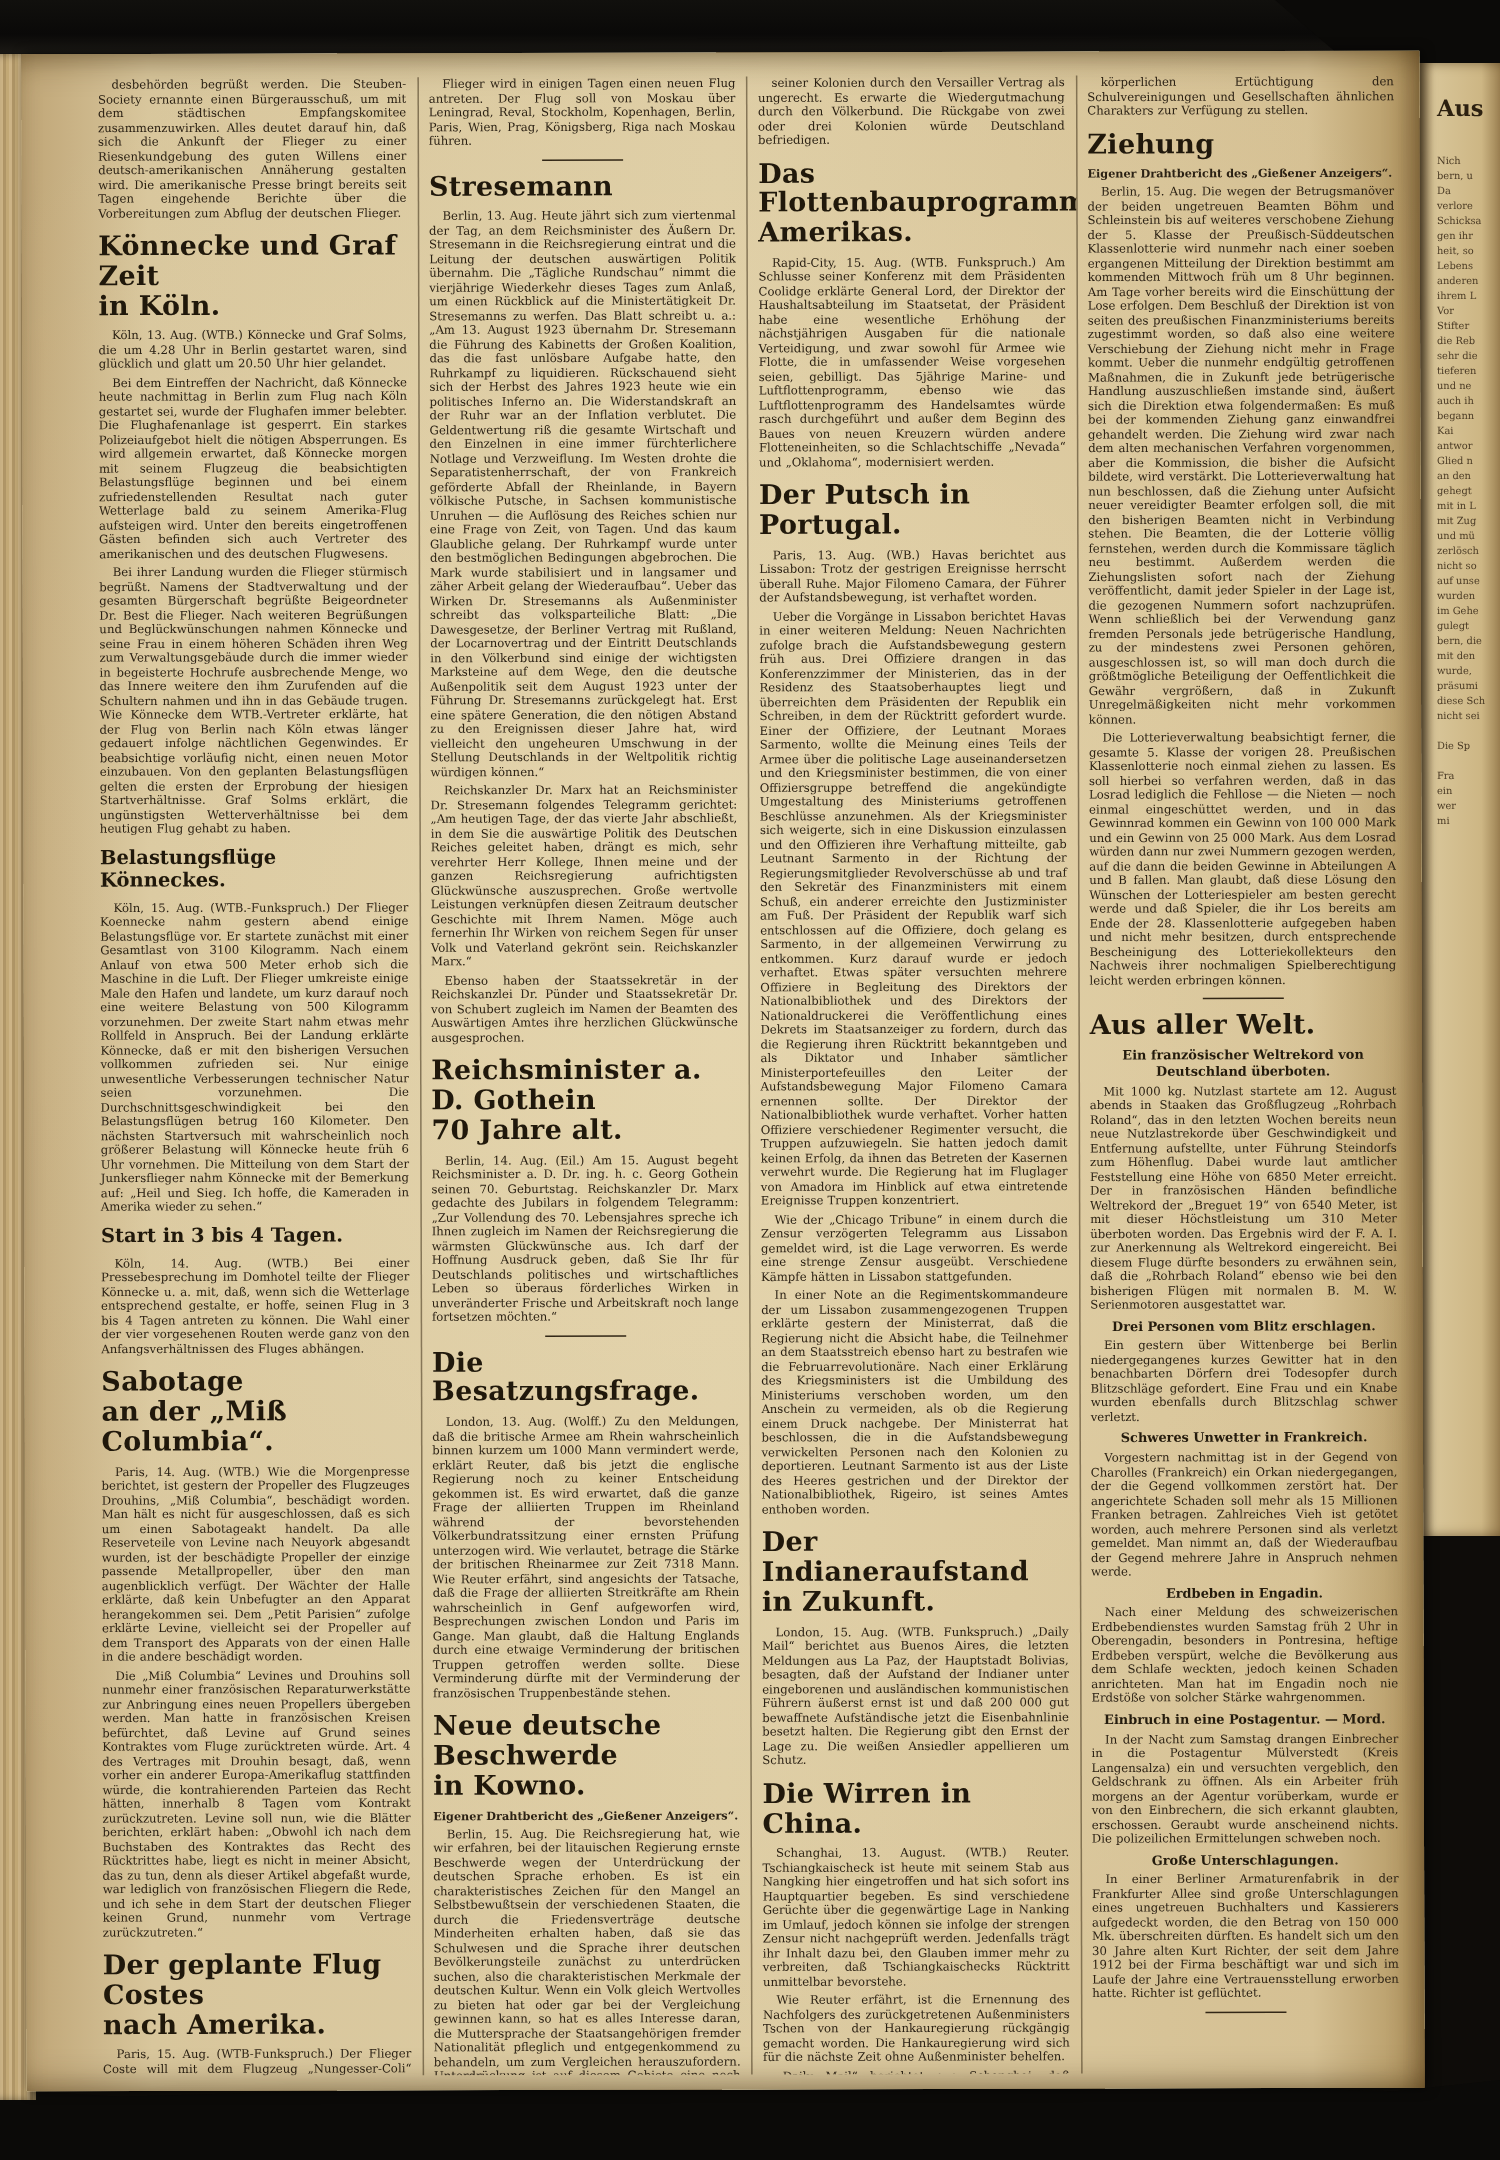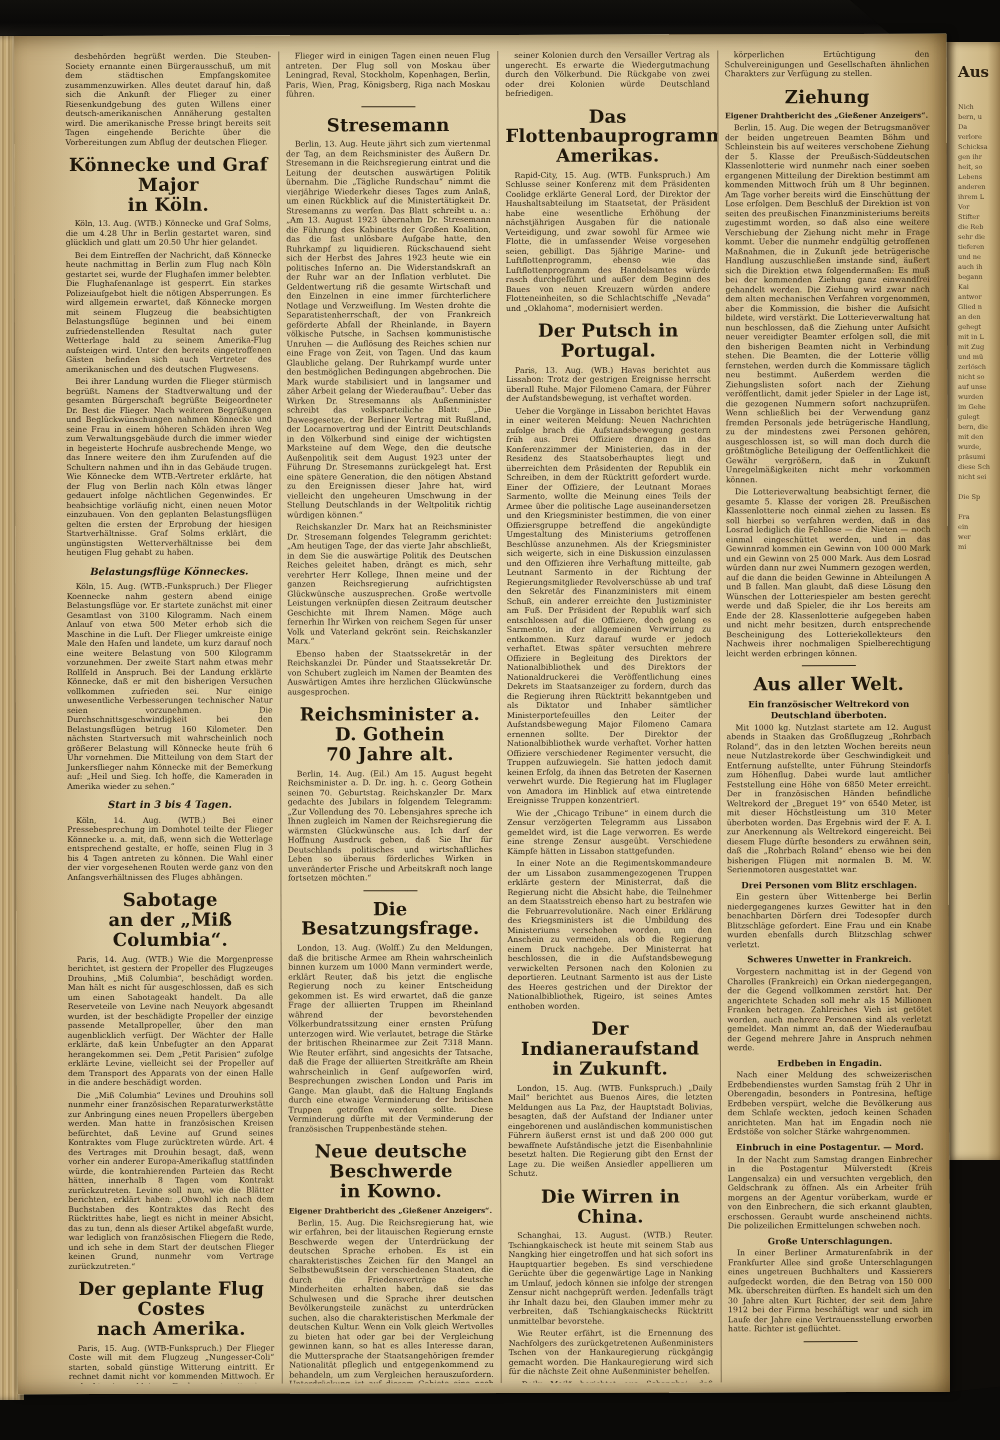--- a/index.html
+++ b/index.html
@@ -13,21 +13,21 @@
     background:linear-gradient(180deg,#11100d 0%,#0a0908 60%,#1a1814 92%,#060505 100%);}
   #top-right-wedge{position:absolute;left:0;top:0;width:1000px;height:140px;
     background:#0b0a08;clip-path:polygon(85% 0,100% 0,100% 92%);}
   #bottom-band{position:absolute;left:0;bottom:0;width:1000px;height:62px;
     background:#0b0a08;clip-path:polygon(0 24%,8% 32%,55% 10%,93% 26%,100% 14%,100% 100%,0 100%);}
   
   #left-stack{position:absolute;left:0;top:36px;width:24px;height:1364px;
     background:repeating-linear-gradient(90deg,#cdb486 0 2px,#af9566 2px 4px,#c2a875 4px 6px);
     box-shadow:inset -4px 0 6px rgba(0,0,0,.45);}
   
-  #under-page{position:absolute;left:944px;top:42px;width:56px;height:1118px;
+  #under-page{position:absolute;left:944px;top:42px;width:56px;height:982px;
     background:linear-gradient(90deg,#b79d6e 0,#d8c598 22%,#cdb684 78%,#9c8152 100%);
     box-shadow:inset 6px 0 8px rgba(60,40,15,.55);overflow:hidden;}
   #edge-text{position:absolute;left:14px;top:20px;width:60px;color:#4a3a24;
     font-size:6.6px;line-height:10px;white-space:nowrap;}
   #edge-text .frag{display:block;}
   #edge-text .frag.big{font-weight:bold;font-size:15px;line-height:20px;color:#2c2010;}
   
   #page{position:absolute;left:16px;top:35px;width:932px;height:1358px;
     transform:rotate(-0.15deg);
     background:
@@ -37,24 +37,24 @@
     box-shadow:inset 0 14px 22px -12px rgba(60,40,10,.55),
                inset 0 -16px 22px -14px rgba(60,40,10,.5),
                inset -14px 0 18px -8px rgba(70,45,15,.45),
                2px 0 8px rgba(0,0,0,.6);
   }
   #columns{position:absolute;left:44px;top:16px;width:878px;height:1332px;display:flex;}
   .col{width:25%;padding:0 7px;box-sizing:border-box;overflow:hidden;color:#2b2114;}
   .col + .col{border-left:1px solid rgba(60,45,22,.55);}
   .para{margin:0 0 3px;font-size:7.8px;line-height:9.5px;text-align:justify;
     text-indent:9px;hyphens:auto;-webkit-hyphens:auto;word-spacing:.3px;}
-  .h{font-weight:bold;text-align:center;color:#20180b;margin:8px 0 5px;
+  .h{font-weight:bold;color:#20180b;margin:8px 0 5px;
     font-family:"DejaVu Serif","Liberation Serif",serif;}
   .h.xl{font-size:18px;line-height:1.1;letter-spacing:.2px;}
-  .h.lg{font-size:10px;line-height:1.15;font-style:italic;}
+  .h.lg{font-size:13px;line-height:1.15;}
   .sub{font-weight:bold;font-size:8.6px;line-height:1.25;text-align:center;margin:5px 0 2px;color:#241b0d;}
   .credit{font-weight:bold;font-size:7.5px;margin:1px 0 3px;color:#2b2114;}
   .rule{width:54px;border-top:1.6px solid #322716;margin:7px auto 6px;height:0;}
 </style>
 </head>
 <body>
 
 <div id="top-band"></div>
 <div id="top-right-wedge"></div>
 <div id="bottom-band"></div>
@@ -112,21 +112,21 @@
       <span class="frag">wer</span>
       <span class="frag">mi</span>
     </div>
 </div>
 
 <div id="page">
   <div id="columns">
       <div class="col">
         <p class="para" lang="de">desbehörden begrüßt werden. Die Steuben-Society ernannte einen Bürgerausschuß, um mit dem städtischen Empfangskomitee zusammenzuwirken. Alles deutet darauf hin, daß sich die Ankunft der Flieger zu einer Riesenkundgebung des guten Willens einer deutsch-amerikanischen Annäherung gestalten wird. Die amerikanische Presse bringt bereits seit Tagen eingehende Berichte über die Vorbereitungen zum Abflug der deutschen Flieger.</p>
         <div class="h xl">
-          <div>Könnecke und Graf Major</div>
+          <div>Könnecke und Graf Zeit</div>
           <div>in Köln.</div>
         </div>
         <p class="para" lang="de">Köln, 13. Aug. (WTB.) Könnecke und Graf Solms, die um 4.28 Uhr in Berlin gestartet waren, sind glücklich und glatt um 20.50 Uhr hier gelandet.</p>
         <p class="para" lang="de">Bei dem Eintreffen der Nachricht, daß Könnecke heute nachmittag in Berlin zum Flug nach Köln gestartet sei, wurde der Flughafen immer belebter. Die Flughafenanlage ist gesperrt. Ein starkes Polizeiaufgebot hielt die nötigen Absperrungen. Es wird allgemein erwartet, daß Könnecke morgen mit seinem Flugzeug die beabsichtigten Belastungsflüge beginnen und bei einem zufriedenstellenden Resultat nach guter Wetterlage bald zu seinem Amerika-Flug aufsteigen wird. Unter den bereits eingetroffenen Gästen befinden sich auch Vertreter des amerikanischen und des deutschen Flugwesens.</p>
         <p class="para" lang="de">Bei ihrer Landung wurden die Flieger stürmisch begrüßt. Namens der Stadtverwaltung und der gesamten Bürgerschaft begrüßte Beigeordneter Dr. Best die Flieger. Nach weiteren Begrüßungen und Beglückwünschungen nahmen Könnecke und seine Frau in einem höheren Schäden ihren Weg zum Verwaltungsgebäude durch die immer wieder in begeisterte Hochrufe ausbrechende Menge, wo das Innere weitere den ihm Zurufenden auf die Schultern nahmen und ihn in das Gebäude trugen. Wie Könnecke dem WTB.-Vertreter erklärte, hat der Flug von Berlin nach Köln etwas länger gedauert infolge nächtlichen Gegenwindes. Er beabsichtige vorläufig nicht, einen neuen Motor einzubauen. Von den geplanten Belastungsflügen gelten die ersten der Erprobung der hiesigen Startverhältnisse. Graf Solms erklärt, die ungünstigsten Wetterverhältnisse bei dem heutigen Flug gehabt zu haben.</p>
         <div class="h lg">
           <div>Belastungsflüge Könneckes.</div>
         </div>
         <p class="para" lang="de">Köln, 15. Aug. (WTB.-Funkspruch.) Der Flieger Koennecke nahm gestern abend einige Belastungsflüge vor. Er startete zunächst mit einer Gesamtlast von 3100 Kilogramm. Nach einem Anlauf von etwa 500 Meter erhob sich die Maschine in die Luft. Der Flieger umkreiste einige Male den Hafen und landete, um kurz darauf noch eine weitere Belastung von 500 Kilogramm vorzunehmen. Der zweite Start nahm etwas mehr Rollfeld in Anspruch. Bei der Landung erklärte Könnecke, daß er mit den bisherigen Versuchen vollkommen zufrieden sei. Nur einige unwesentliche Verbesserungen technischer Natur seien vorzunehmen. Die Durchschnittsgeschwindigkeit bei den Belastungsflügen betrug 160 Kilometer. Den nächsten Startversuch mit wahrscheinlich noch größerer Belastung will Könnecke heute früh 6 Uhr vornehmen. Die Mitteilung von dem Start der Junkersflieger nahm Könnecke mit der Bemerkung auf: „Heil und Sieg. Ich hoffe, die Kameraden in Amerika wieder zu sehen.“</p>
         <div class="h lg">

